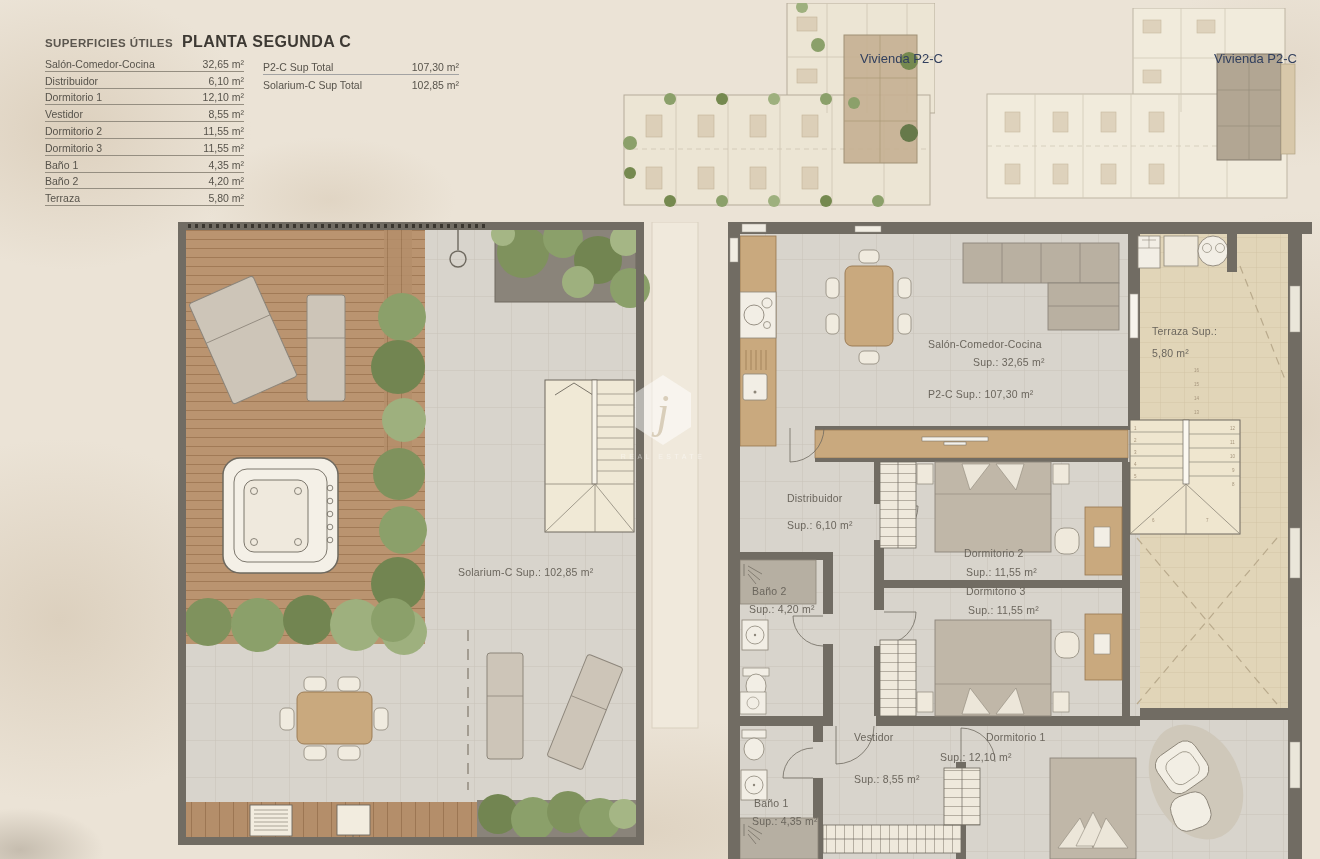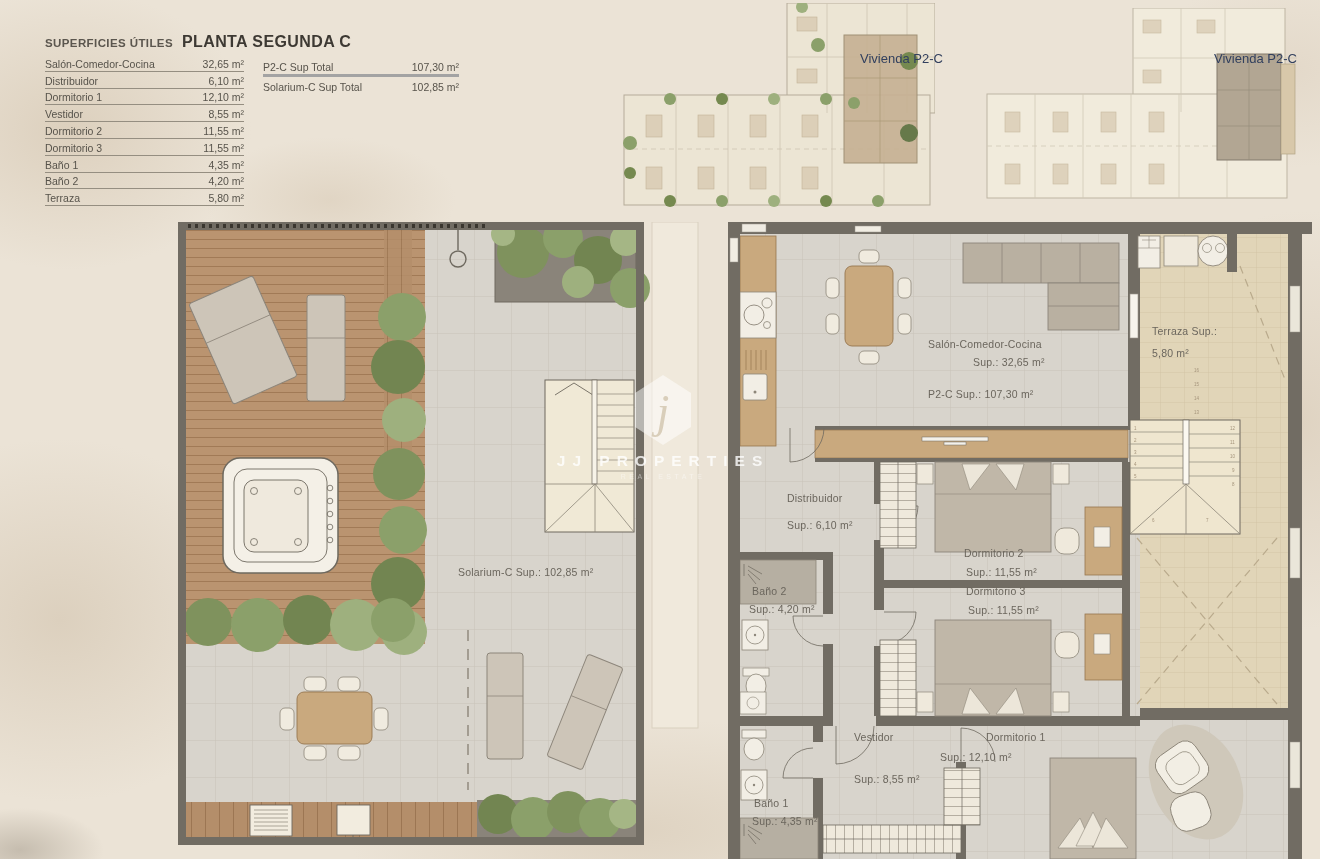--- a/index.html
+++ b/index.html
@@ -18,21 +18,21 @@
   .hdr{left:45px;top:33px;white-space:nowrap;}
   .t1{font-size:11.5px;font-weight:700;color:#5b564e;letter-spacing:.4px;}
   .t2{font-size:16px;font-weight:700;color:#3d3933;letter-spacing:.4px;margin-left:9px;}
   .stable{left:45px;top:55px;width:199px;}
   .srow{display:flex;justify-content:space-between;align-items:flex-end;
         height:14.8px;border-bottom:1px solid #958e81;
         font-size:10.5px;color:#57534b;padding-bottom:1px;}
   .totals{left:263px;top:57px;width:196px;}
   .trow{display:flex;justify-content:space-between;align-items:flex-end;
         height:16px;font-size:10.5px;color:#57534b;padding-bottom:1px;}
-  .trow.first{border-bottom:3px solid #a3a3a3;}
+  .trow.first{border-bottom:1px solid #a3a3a3;}
   .vlabel{position:absolute;font-size:13px;color:#32405e;white-space:nowrap;}
   .lbl{position:absolute;font-size:10.5px;color:#6b665d;white-space:nowrap;letter-spacing:.2px;z-index:5;}
   .plan{position:absolute;}
   .wm{position:absolute;left:513px;top:372px;width:300px;text-align:center;z-index:9;pointer-events:none;}
   .wm-line1{font-size:15.5px;font-weight:600;letter-spacing:7px;color:rgba(255,255,255,.8);margin-top:2px;}
   .wm-line2{font-size:7px;letter-spacing:3.5px;color:rgba(255,255,255,.45);margin-top:3px;}
   svg{display:block;}
 </style>
 </head>
 <body>
@@ -556,15 +556,14 @@
 <div class="lbl" style="left:986px;top:731px;">Dormitorio 1</div>
 <div class="lbl" style="left:940px;top:751px;text-align:center;">Sup.: 12,10 m²</div>
 <div class="lbl" style="left:754px;top:797px;">Baño 1</div>
 <div class="lbl" style="left:752px;top:815px;">Sup.: 4,35 m²</div>
 
 <div class="wm">
   <svg width="300" height="78" viewBox="0 0 300 78">
     <polygon points="150,3 178,21 178,55 150,73 122,55 122,21" fill="rgba(255,255,255,0.5)"></polygon>
     <text x="150" y="55" text-anchor="middle" font-family="Liberation Serif, serif" font-style="italic" font-size="46" fill="#d9ceba">j</text>
   </svg>
-  <div class="wm-line1">JJ PROPERTIES</div>
   <div class="wm-line2">REAL ESTATE</div>
 </div>
 
 </body></html>

